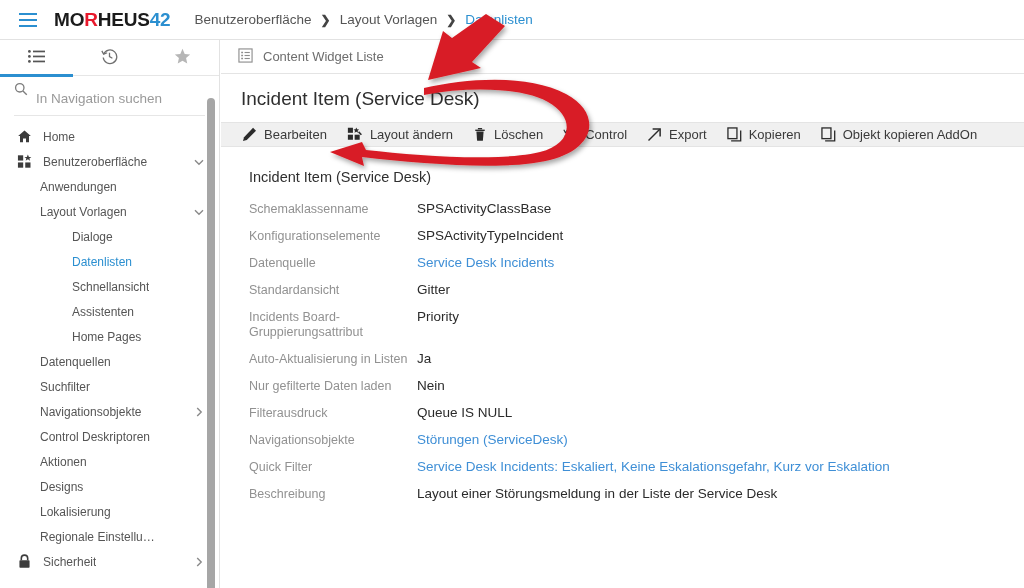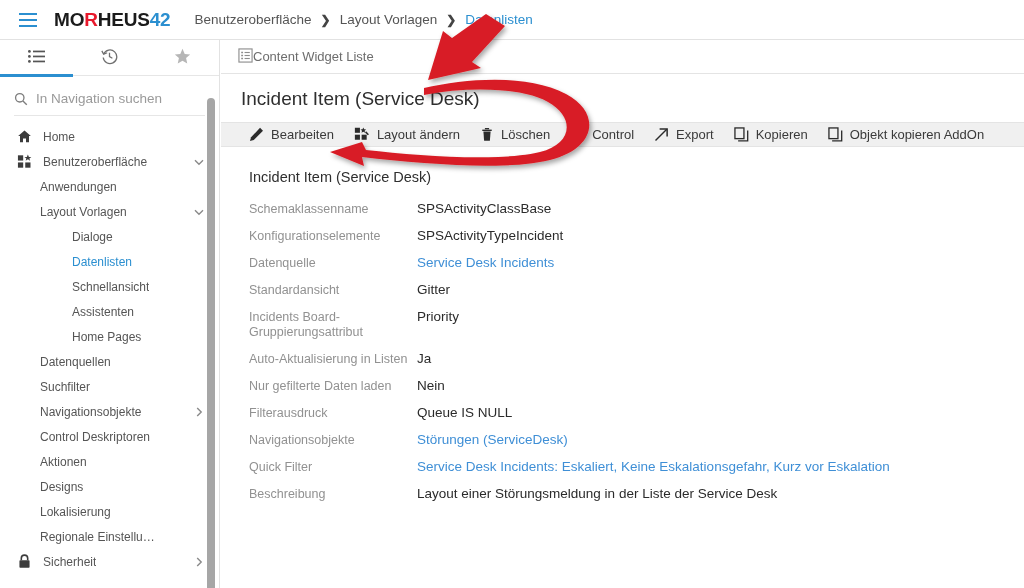--- a/index.html
+++ b/index.html
@@ -67,21 +67,21 @@
     flex: 1; display: flex; align-items: center; justify-content: center;
     color: #9a9a9a; cursor: pointer; position: relative; height: 36px;
   }
   .side-tab.active { color: #555555; }
   .side-tab.active::after {
     content: ""; position: absolute; left: 0; right: 0; bottom: -1px;
     height: 3px; background: #2b8fd0;
   }
 
   .searchrow {
-    display: flex; align-items: center; height: 34px;
+    display: flex; height: 34px;
     margin: 6px 14px 0 14px;
     border-bottom: 1px solid #e6e6e6;
     gap: 8px;
   }
   .searchrow .sicon { color: #7d7d7d; display: flex; }
   .searchrow input {
     border: 0; outline: none; font-size: 13.5px; color: #555;
     font-family: "Liberation Sans", sans-serif; width: 100%;
     background: transparent;
   }
@@ -116,37 +116,37 @@
   }
 
   
   .main {
     position: absolute; left: 221px; top: 40px;
     width: 803px; height: 548px; background: #f3f3f3;
     overflow: hidden;
   }
   .doc-tab {
     height: 34px; background: #ffffff;
-    display: flex; align-items: center; 
+    display: flex; align-items: center; gap: 10px;
     padding-left: 17px;
     border-bottom: 1px solid #e4e4e4;
     font-size: 13px; color: #6d6d6d;
   }
   .panel {
     background: #ffffff; margin: 0;
     height: 514px;
   }
   .page-title {
     font-size: 19px; color: #2f2f2f; padding: 14px 0 12px 20px;
     white-space: nowrap;
   }
   .toolbar {
     height: 25px; background: #f0f0f0;
     border-top: 1px solid #e4e4e4; border-bottom: 1px solid #e4e4e4;
-    display: flex; gap: 20px; padding-left: 28px;
+    display: flex; gap: 20px; padding-left: 21px;
   }
   .tb-btn {
     display: flex; align-items: center; gap: 7px;
     font-size: 13px; color: #3a3a3a; cursor: pointer; white-space: nowrap;
   }
   .tb-btn .tbi { display: flex; align-items: center; color: #2b2b2b; }
 
   .detail {
     padding: 22px 0 0 0;
     background: #ffffff;

